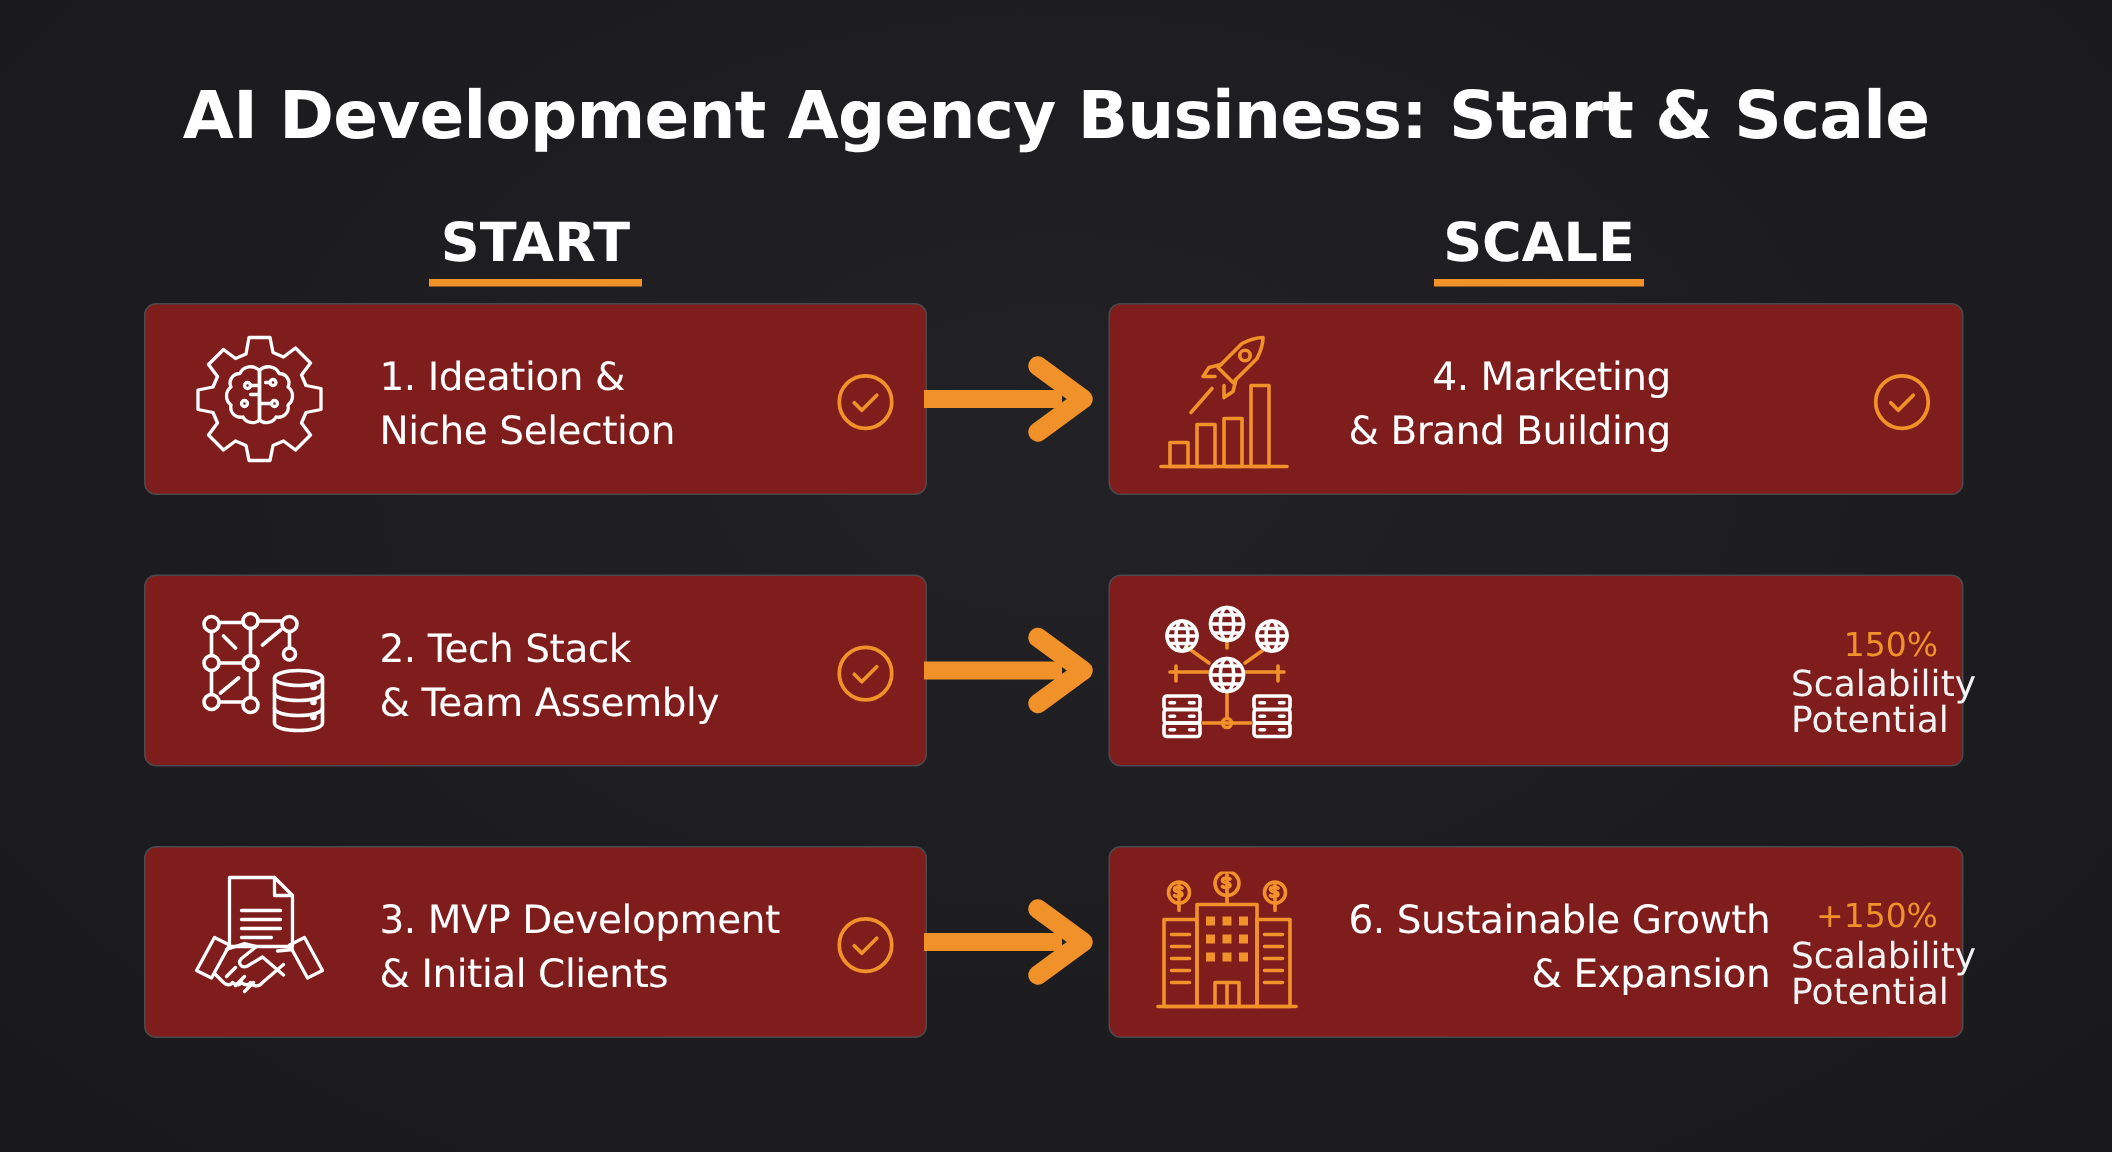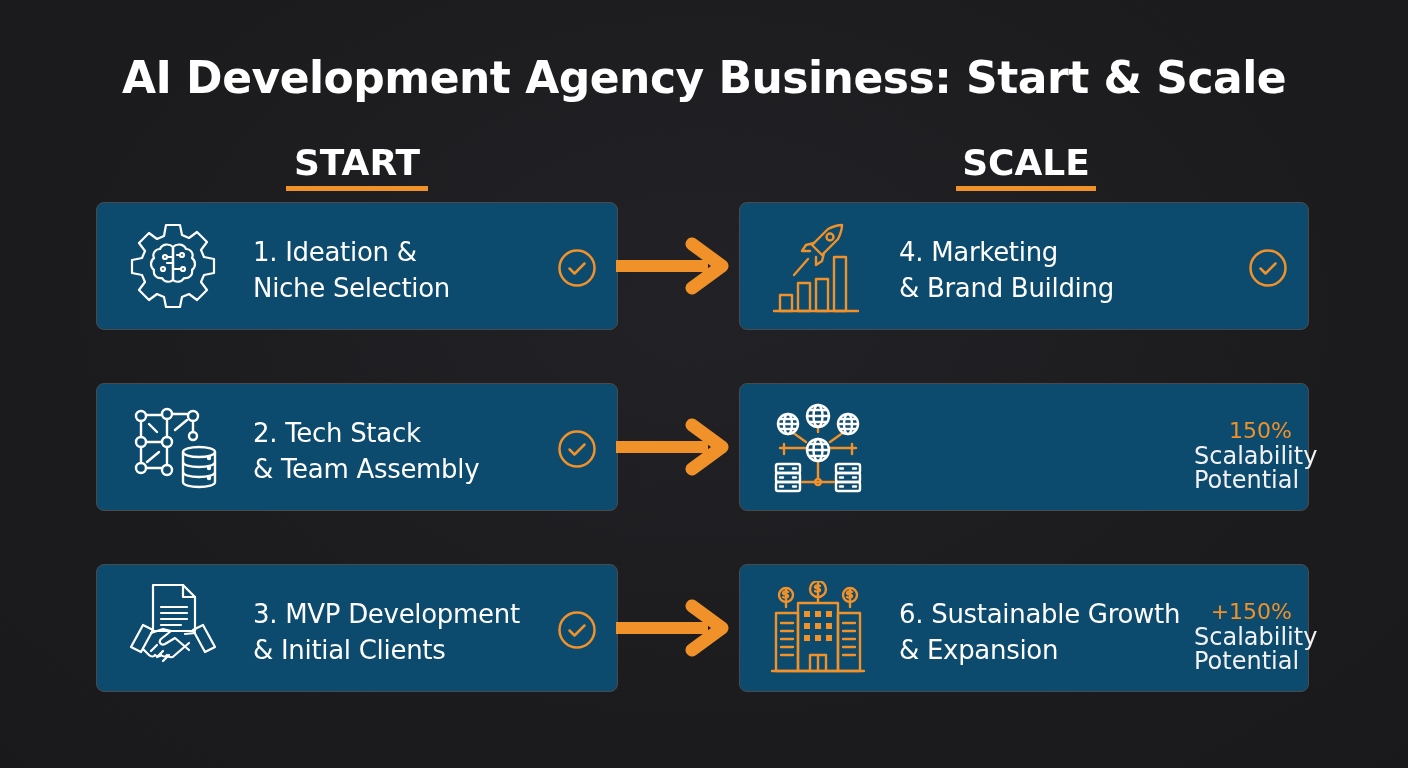--- a/index.html
+++ b/index.html
@@ -21,33 +21,33 @@
   }
   .col-head .underline {
     position: absolute; left: -6px; right: -6px; bottom: -8px; height: 5px; background: #f0912a;
   }
   .col-head.start { left: 292px; width: 130px; }
   .col-head.scale { left: 962px; width: 128px; }
 
   .card {
     position: absolute; width: 522px; height: 128px;
     border: 1.5px solid #4a4a4e; border-radius: 8px;
-    background: #0c4a6e; box-sizing: border-box;
+    background: #7f1d1d; box-sizing: border-box;
   }
   .card.left { left: 96px; }
   .card.right { left: 739px; width: 570px; }
   .card.r1 { top: 202px; } .card.r2 { top: 383px; } .card.r3 { top: 564px; }
 
   .icon { position: absolute; left: 28px; top: 16px; width: 96px; height: 96px; }
   .card.right .icon { left: 30px; }
   .label {
     position: absolute; left: 156px; top: 31px; font-size: 26px; line-height: 36px;
     color: #ffffff; white-space: nowrap; letter-spacing: -0.3px;
   }
-  .card.right .label { left: 159px; }
+  .card.right .label { left: 159px; text-align: right; }
   .check { position: absolute; right: 20px; top: 45px; width: 40px; height: 40px; }
   .card.right .check { right: 20px; }
   .metric {
     position: absolute; right: 16px; top: 34px; text-align: right; width: 120px;
   }
   .metric .pct { color: #f0912a; font-size: 22px; line-height: 26px; font-weight: normal; }
   .metric .cap { color: #f2f2f2; font-size: 24px; line-height: 24px; text-align: right; padding-left: 22px; }
 
   .arrow { position: absolute; left: 616px; width: 118px; height: 60px; }
   .arrow.a1 { top: 236px; } .arrow.a2 { top: 417px; } .arrow.a3 { top: 598px; }

